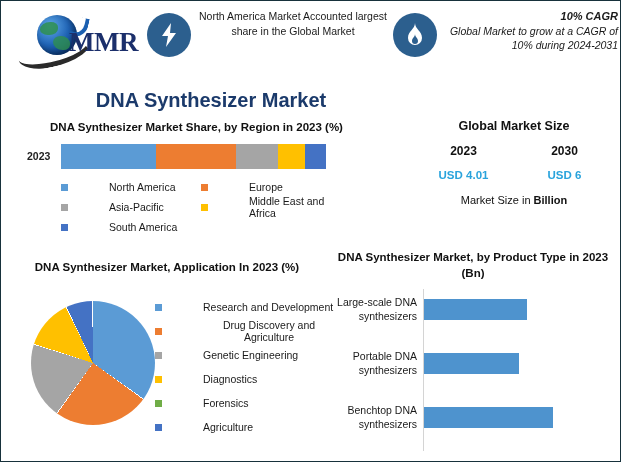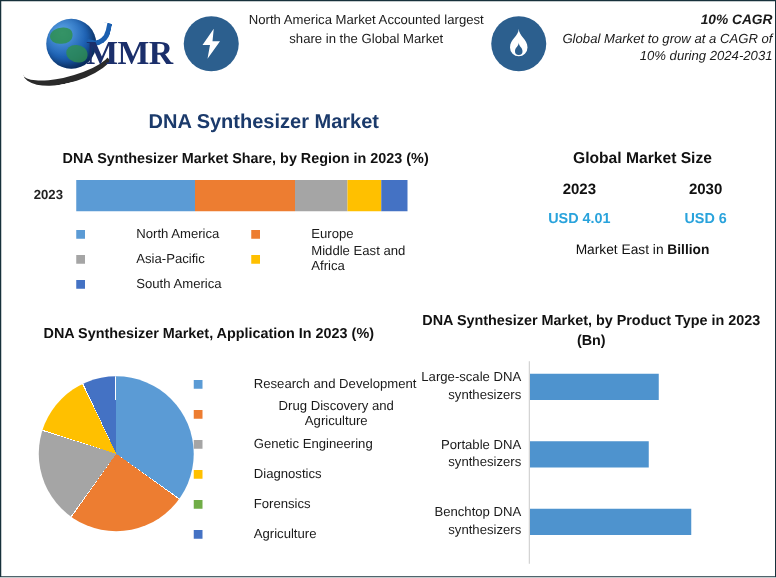--- a/index.html
+++ b/index.html
@@ -123,21 +123,21 @@
   #fact-left  .fact-text { left: 52px; width: 188px; }
   #fact-right { left: 392px; width: 225px; }
   #fact-right .fact-text { left: 50px; width: 175px; text-align: right; font-style: italic; }
 
   
   .main-title {
     position: absolute;
     left: 0; top: 88px;
     width: 420px;
     text-align: center;
-    font-size: 16px;
+    font-size: 20px;
     font-weight: bold;
     color: #1b3a6b;
   }
 
   
   .region-block {
     position: absolute;
     left: 8px; top: 118px;
     width: 400px;
   }
@@ -386,21 +386,21 @@
     <div class="gms-title">Global Market Size</div>
     <div class="gms-years">
       <div>2023</div>
       <div>2030</div>
     </div>
     <div class="gms-values">
       <div>USD 4.01</div>
       <div>USD 6</div>
     </div>
     <div class="gms-foot">
-      <span>Market East in </span><b>Billion</b>
+      <span>Market Size in </span><b>Billion</b>
     </div>
   </div>
 
   <div class="app-block">
     <div class="app-title">DNA Synthesizer Market, Application In 2023 (%)</div>
     <div class="pie" id="application-pie" style="background: conic-gradient(rgb(91, 155, 213) 0deg, rgb(91, 155, 213) 126deg, rgb(237, 125, 49) 126deg, rgb(237, 125, 49) 216deg, rgb(165, 165, 165) 216deg, rgb(165, 165, 165) 288deg, rgb(255, 192, 0) 288deg, rgb(255, 192, 0) 334.8deg, rgb(68, 114, 196) 334.8deg, rgb(68, 114, 196) 360deg);"></div>
     <div class="pie-sep" id="application-pie-sep" style="background: conic-gradient(transparent 0deg, transparent 125.2deg, rgb(255, 255, 255) 125.2deg, rgb(255, 255, 255) 126deg, transparent 126deg, transparent 215.2deg, rgb(255, 255, 255) 215.2deg, rgb(255, 255, 255) 216deg, transparent 216deg, transparent 287.2deg, rgb(255, 255, 255) 287.2deg, rgb(255, 255, 255) 288deg, transparent 288deg, transparent 334deg, rgb(255, 255, 255) 334deg, rgb(255, 255, 255) 334.8deg, transparent 334.8deg, transparent 359.2deg, rgb(255, 255, 255) 359.2deg, rgb(255, 255, 255) 360deg);"></div>
     <div class="app-legend" id="application-legend">
         <div class="legend-item">
           <span class="legend-swatch" style="background: rgb(91, 155, 213);"></span>

